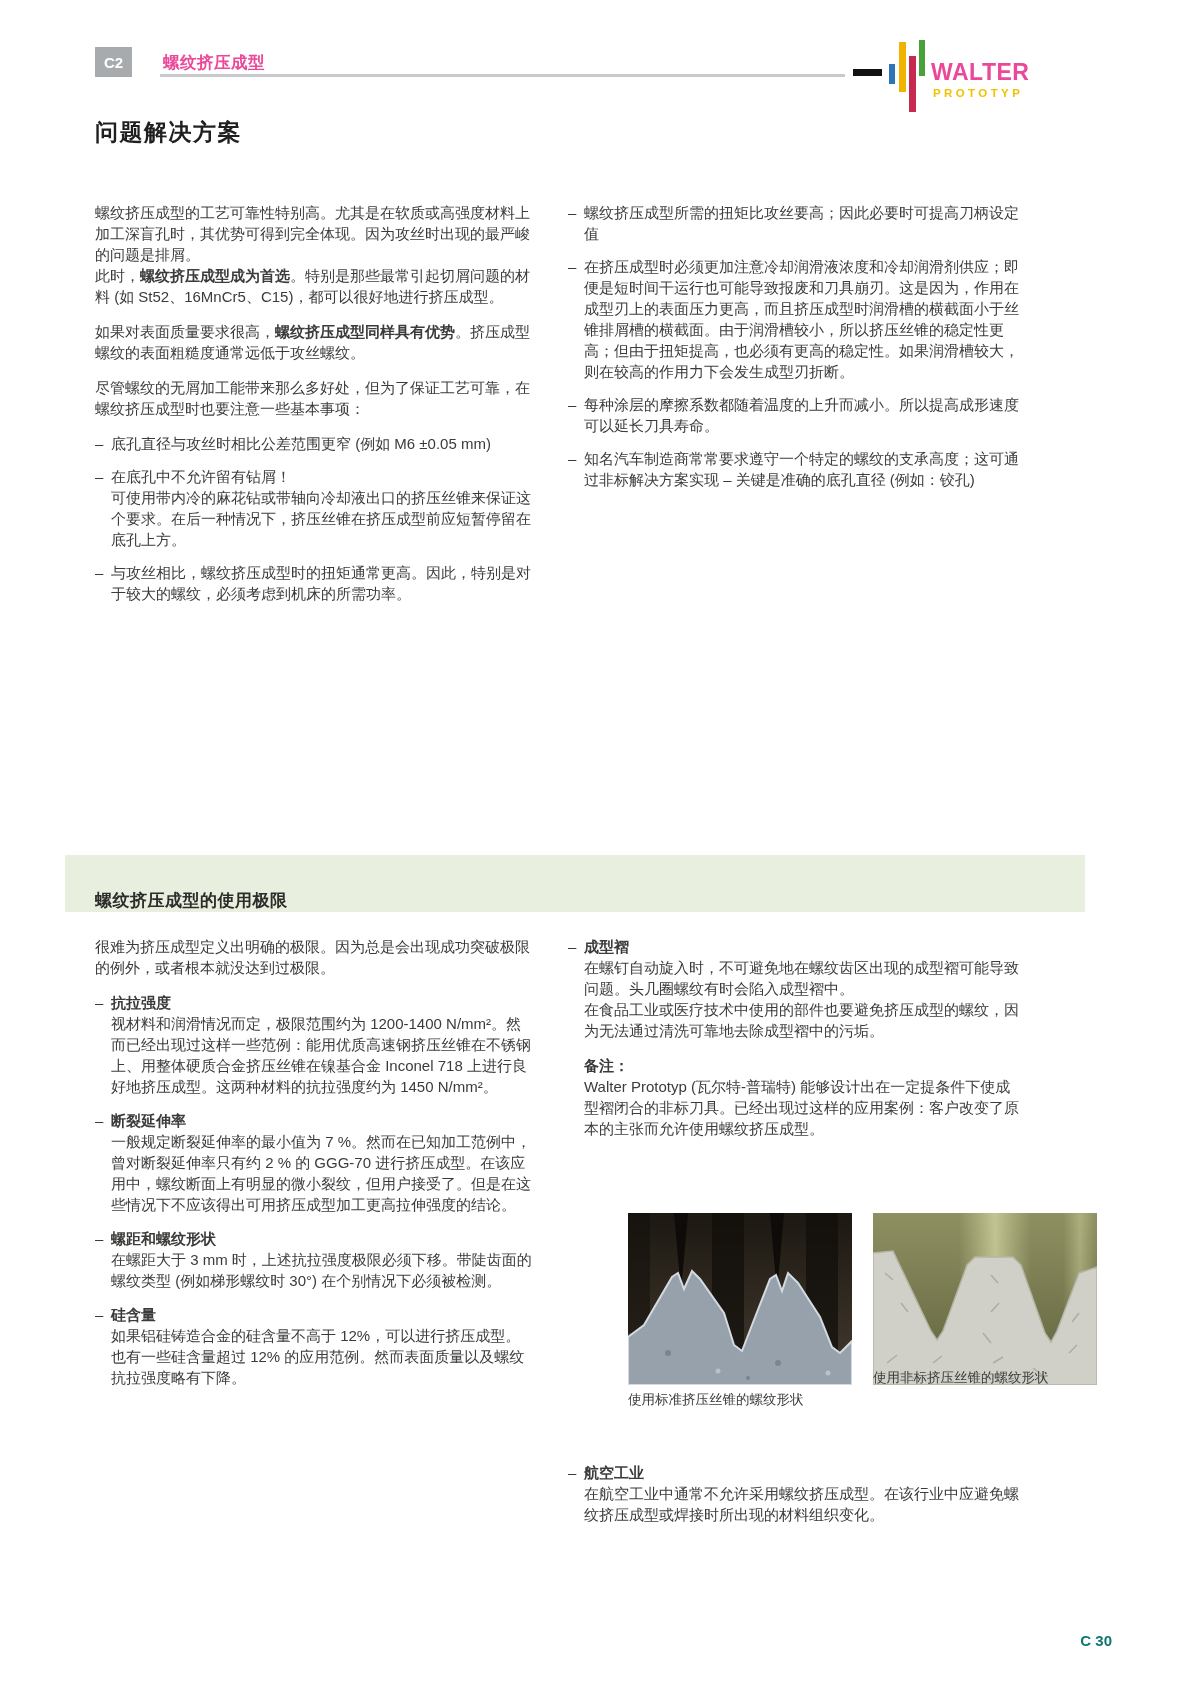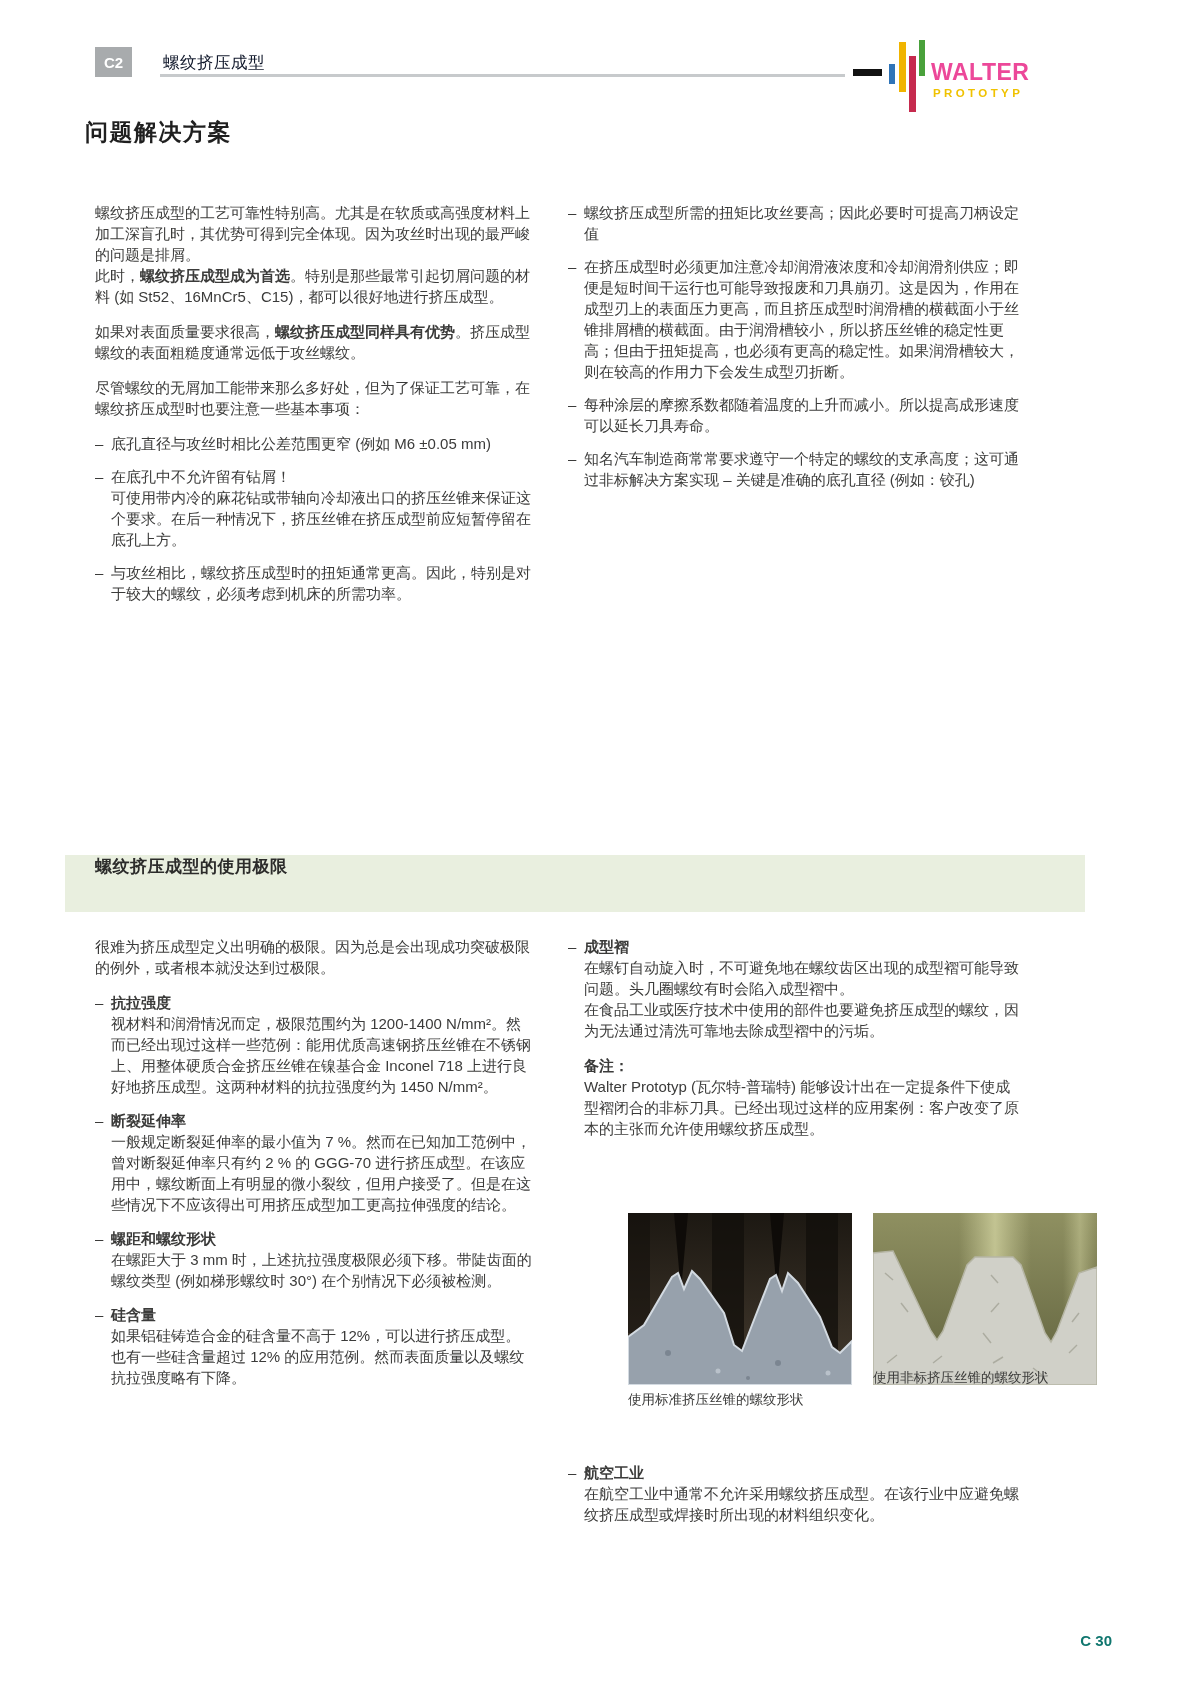--- a/index.html
+++ b/index.html
@@ -2,54 +2,54 @@
 <html><head>
 <meta charset="utf-8">
 <style>
   html,body{margin:0;padding:0;background:#ffffff;}
   .page{position:relative;width:1200px;height:1697px;background:#ffffff;
         font-family:"Liberation Sans","DejaVu Sans",sans-serif;color:#3b3b3a;overflow:hidden;}
 
   
   .hdr-box{position:absolute;left:95px;top:47px;width:37px;height:30px;background:#a8abad;
            color:#ffffff;font-weight:bold;font-size:15px;display:flex;align-items:center;justify-content:center;}
-  .hdr-title{position:absolute;left:163px;top:52px;font-size:16.5px;font-weight:normal;color:#0f172a;letter-spacing:0.5px;}
+  .hdr-title{position:absolute;left:163px;top:52px;font-size:16.5px;font-weight:bold;color:#ec4899;letter-spacing:0.5px;}
   .hdr-rule{position:absolute;left:160px;top:74px;width:685px;height:3px;background:#c7cacc;}
 
   
   .logo{position:absolute;left:853px;top:38px;width:175px;height:72px;}
   .logo .l-dash{position:absolute;left:0;top:31px;width:29px;height:7px;background:#121212;}
   .logo .l-blue{position:absolute;left:36px;top:26px;width:6px;height:20px;background:#2f74b8;}
   .logo .l-yellow{position:absolute;left:46px;top:4px;width:7px;height:50px;background:#f0b400;}
   .logo .l-red{position:absolute;left:56px;top:18px;width:7px;height:56px;background:#c62a4e;}
   .logo .l-green{position:absolute;left:66px;top:2px;width:6px;height:36px;background:#49a13b;}
   .logo .brand{position:absolute;left:78px;top:21px;font-size:23px;font-weight:900;letter-spacing:0.5px;color:#ec4899;}
   .logo .subbrand{position:absolute;left:80px;top:49px;font-size:11.5px;font-weight:bold;letter-spacing:3.4px;color:#f0c200;}
 
-  .h1{position:absolute;left:85px;top:117px;font-size:23px;font-weight:bold;color:#1f1f1f;letter-spacing:1.5px;}
+  .h1{position:absolute;left:95px;top:117px;font-size:23px;font-weight:bold;color:#1f1f1f;letter-spacing:1.5px;}
 
   
   .col{font-size:15px;line-height:21px;}
   .col-top-left{position:absolute;left:95px;top:202px;width:437px;}
   .col-top-right{position:absolute;left:568px;top:202px;width:452px;}
   .col-low-left{position:absolute;left:95px;top:936px;width:437px;}
   .col-low-right{position:absolute;left:568px;top:936px;width:452px;}
   .para{margin:0 0 14px 0;}
   .bullet{display:flex;margin-bottom:12px;}
   .bullet .dash{flex:0 0 16px;}
   .bullet .btxt{flex:1;}
   .b{font-weight:bold;}
   .blockline{display:block;}
   .item{margin-bottom:13px;}
   .item .item-title{font-weight:bold;}
   .note-block{margin:14px 0 0 16px;}
   .note-title{font-weight:bold;}
 
   
-  .banner{position:absolute;left:65px;top:855px;width:1020px;height:57px;background:#e9efdf;display:flex;align-items:flex-start;}
+  .banner{position:absolute;left:65px;top:855px;width:1020px;height:57px;background:#e9efdf;display:flex;align-items:flex-end;}
   .banner .banner-text{margin-left:30px;font-size:17px;font-weight:bold;color:#2c2c2b;letter-spacing:0.5px;}
 
   
   .photo{position:absolute;width:224px;height:172px;}
   .photo svg{display:block;width:224px;height:172px;}
   .photo-1{left:628px;top:1213px;}
   .photo-2{left:873px;top:1213px;}
   .caption{position:absolute;font-size:13.5px;color:#3b3b3a;}
   .caption-1{left:628px;top:1391px;}
   .caption-2{left:873px;top:1369px;}

